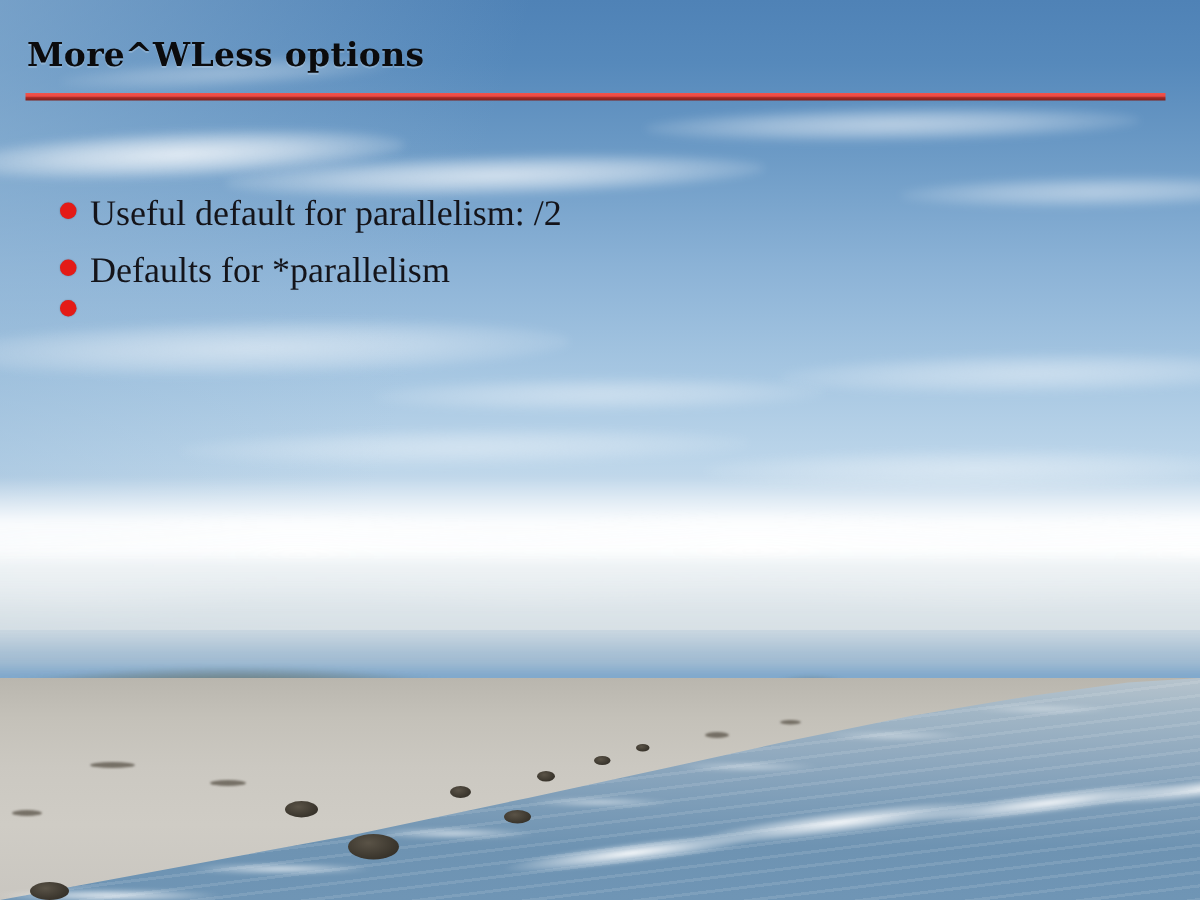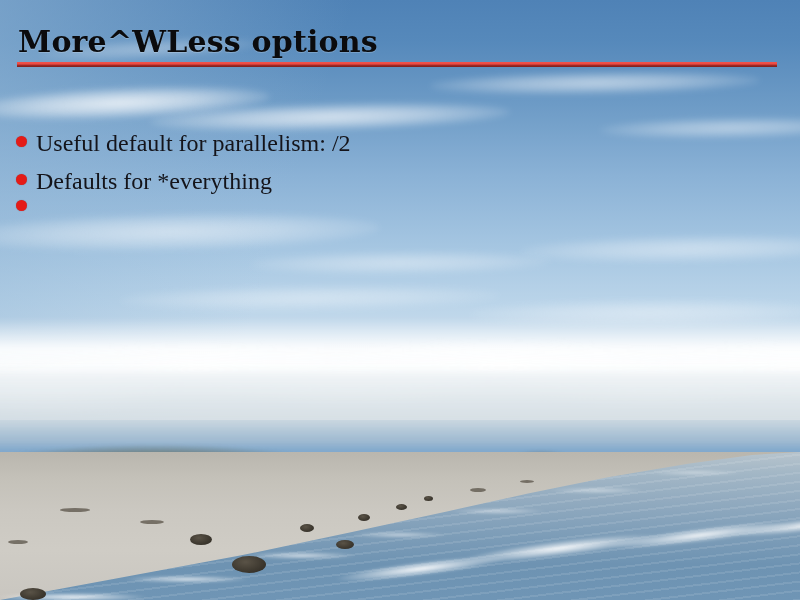--- a/index.html
+++ b/index.html
@@ -175,35 +175,35 @@
     filter:blur(.6px);
   }
 
   
   .content { position:absolute; left:0; top:0; width:800px; height:600px; }
 
   #title {
     position:absolute; left:18px; top:24px;
     font-family:"DejaVu Serif", "Liberation Serif", serif;
     font-weight:700;
-    font-size:30px;
+    font-size:22px;
     letter-spacing:.2px;
     color:#0b0b0d;
     white-space:nowrap;
     text-shadow:0 1px 0 rgba(255,255,255,.18);
   }
 
   #rule {
     position:absolute; left:17px; top:62px;
     width:760px; height:5px;
     background:linear-gradient(180deg, #f0534c 0%, #ec4a43 42%, #a32a26 62%, #7e1f1c 100%);
   }
 
   #bullets {
-    position:absolute; left:16px; top:128px;
+    position:absolute; left:40px; top:128px;
     width:720px;
   }
   .bullet {
     display:flex;
     align-items:baseline;
     margin-bottom:4px;
     height:34px;
   }
   .dot {
     flex:0 0 auto;
@@ -279,21 +279,21 @@
 
     <ul id="bullets" style="list-style:none;">
 
       <li class="bullet">
         <span class="dot"></span>
         <span class="btext">Useful default for parallelism: /2</span>
       </li>
 
       <li class="bullet">
         <span class="dot"></span>
-        <span class="btext">Defaults for *everything</span>
+        <span class="btext">Defaults for *parallelism</span>
       </li>
 
       <li class="bullet">
         <span class="dot"></span>
       </li>
 
     </ul>
   </div>
 </div>
 

